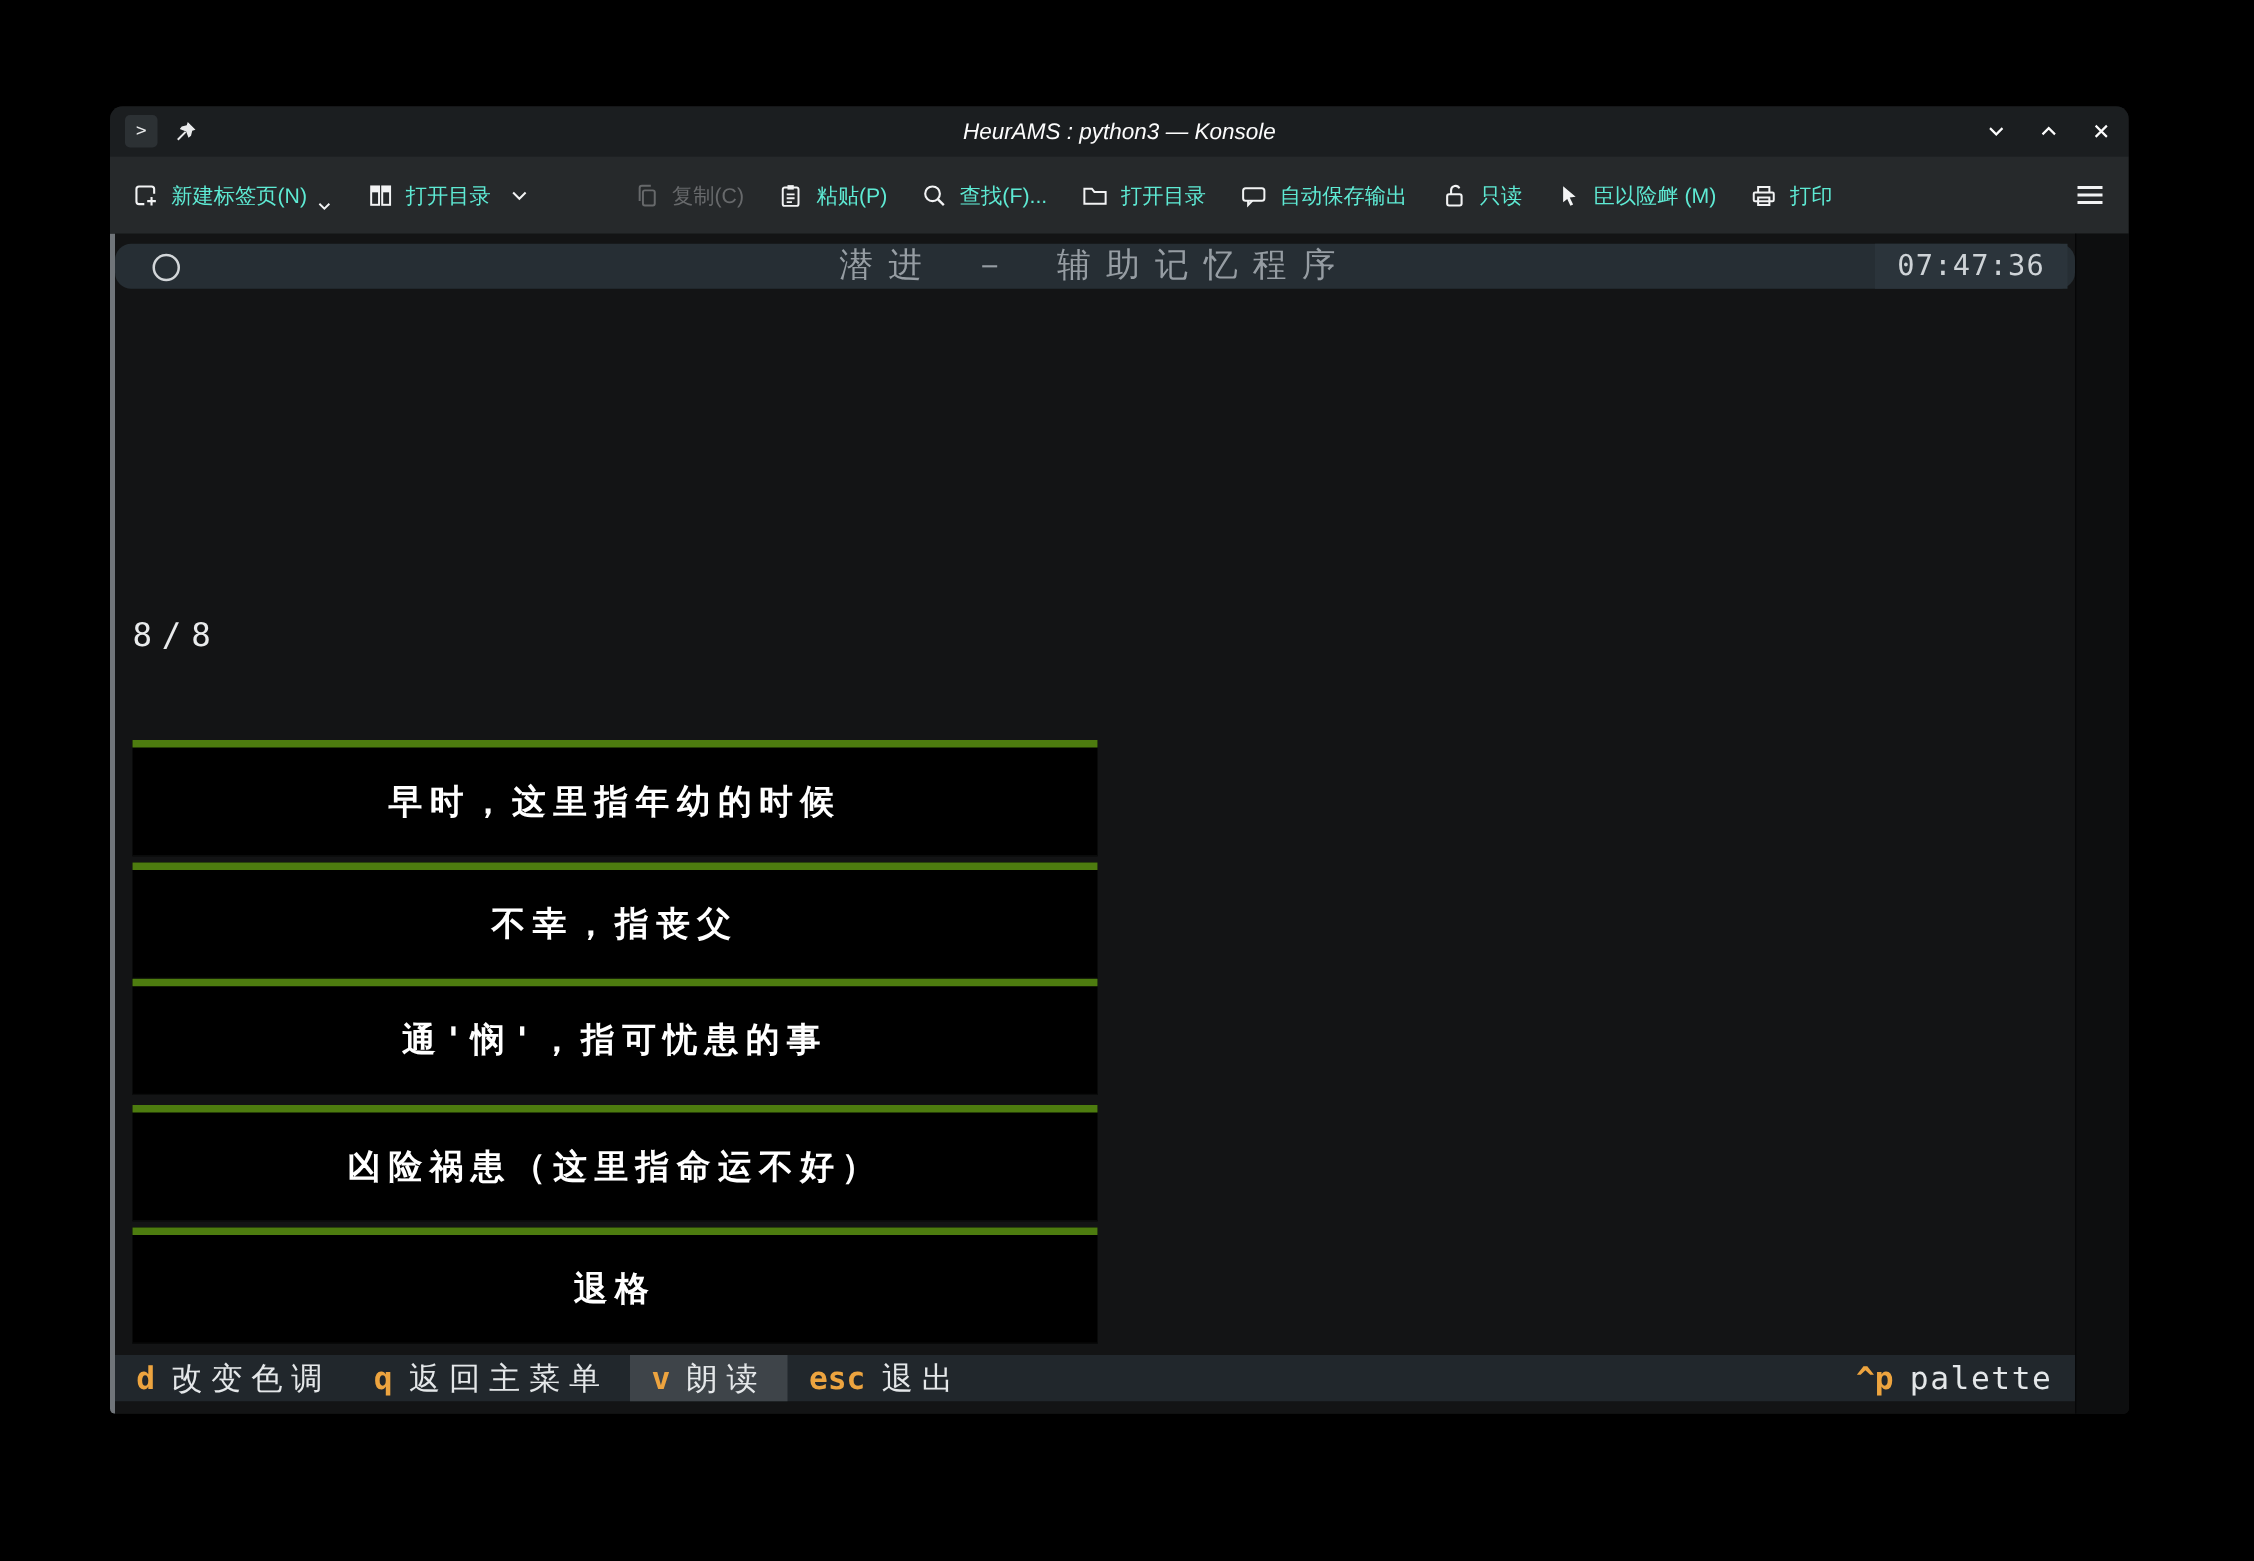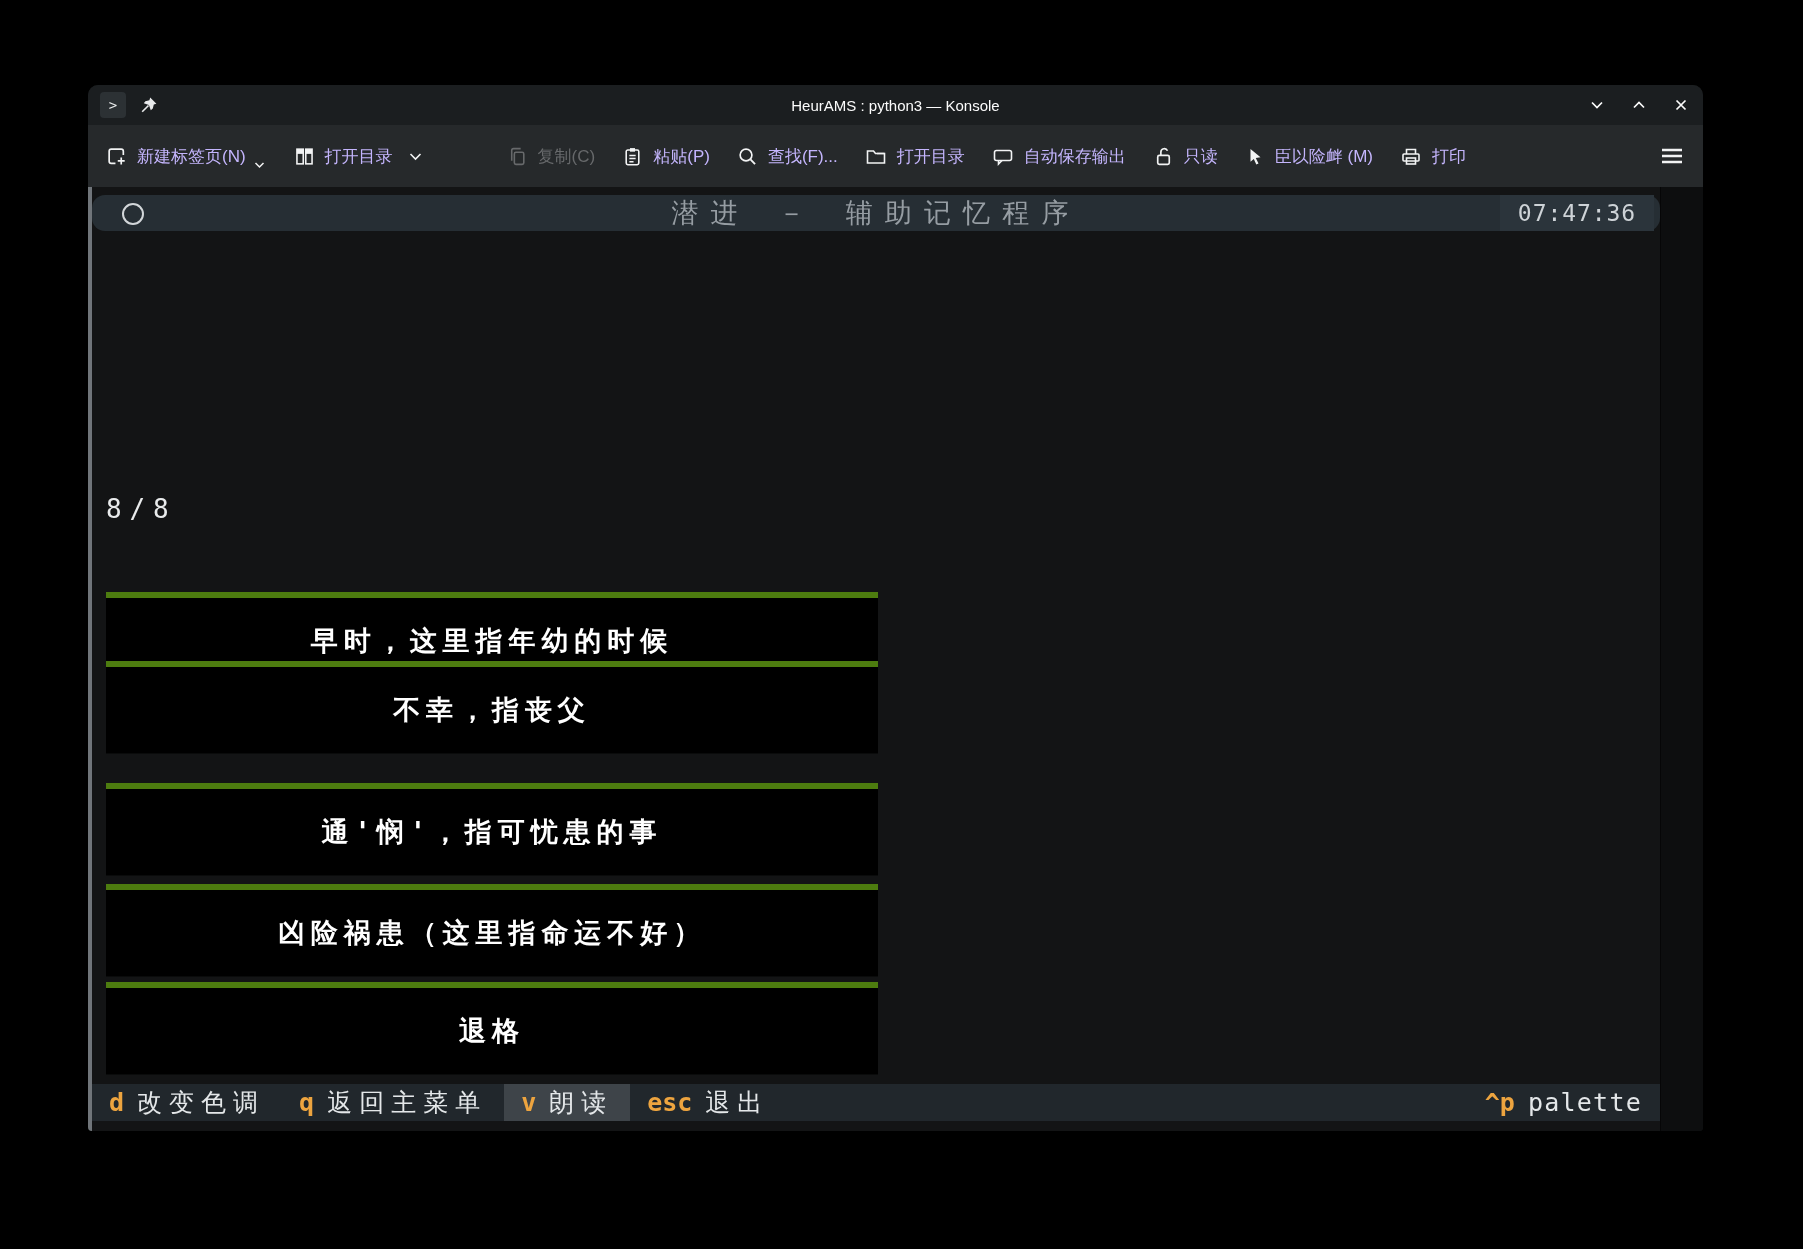--- a/index.html
+++ b/index.html
@@ -9,28 +9,28 @@
           background:#131415;border-radius:10px 10px 4px 4px;overflow:hidden;
           display:flex;flex-direction:column;}
   
   .titlebar{height:40px;background:#1b1e20;display:flex;align-items:center;
             padding:0 12px;position:relative;flex:none;}
   .tab-icon{width:26px;height:26px;background:#2c3134;border-radius:4px;
             display:flex;align-items:center;justify-content:center;color:#e8eaeb;
             font-family:"DejaVu Sans Mono",monospace;font-size:14px;margin-right:14px;}
   .pin{display:flex;align-items:center;}
   .wtitle{position:absolute;left:0;right:0;text-align:center;color:#fcfcfc;
-          font-size:15px;pointer-events:none;}
+          font-size:18px;pointer-events:none;font-style:italic;}
   .wctrls{margin-left:auto;display:flex;align-items:center;gap:22px;z-index:2;}
   .wctrls span{display:flex;align-items:center;justify-content:center;width:20px;height:20px;}
   
   .toolbar{height:62px;background:#26292b;display:flex;align-items:center;
            padding:0 18px;gap:27px;flex:none;}
   .tbtn{display:flex;align-items:center;gap:10px;background:none;border:none;
-        color:#c4b5fd;font-size:17px;font-family:inherit;padding:0;cursor:default;white-space:nowrap;}
+        color:#5eead4;font-size:17px;font-family:inherit;padding:0;cursor:default;white-space:nowrap;}
   .tbtn svg{flex:none;}
   .tbtn.disabled{color:#67696b;}
   .tbtn.disabled svg path, .tbtn.disabled svg rect{stroke:#67696b;}
   .caret-under{position:relative;top:9px;left:-2px;}
   .burger{margin-left:auto;}
   
   .terminal{flex:1;display:flex;background:#131415;min-height:0;}
   .lstrip{width:4px;background:#70757a;flex:none;}
   .tcontent{position:relative;width:1568px;flex:none;
             font-family:"DejaVu Sans Mono",monospace;}
@@ -210,21 +210,21 @@
 
         <div class="tlines">
           <div>8/8</div>
           <div>臣密言：臣以险衅，夙遭闵凶.</div>
           <div>选择正确词义：:</div>
           <div>  1. 闵</div>
           <div>当前输入：[]</div>
         </div>
 
         <div class="abtn" style="top:405px;">早时，这里指年幼的时候</div>
-        <div class="abtn" style="top:474px;">不幸，指丧父</div>
+        <div class="abtn" style="top:503px;">不幸，指丧父</div>
         <div class="abtn" style="top:596px;">通'悯'，指可忧患的事</div>
         <div class="abtn" style="top:697px;">凶险祸患（这里指命运不好）</div>
         <div class="abtn" style="top:795px;">退格</div>
 
         <div class="statusbar">
           <span class="sb-item">
             <span class="sb-key">d</span>
             <span class="sb-lbl">改变色调</span>
           </span>
           <span class="sb-item">

